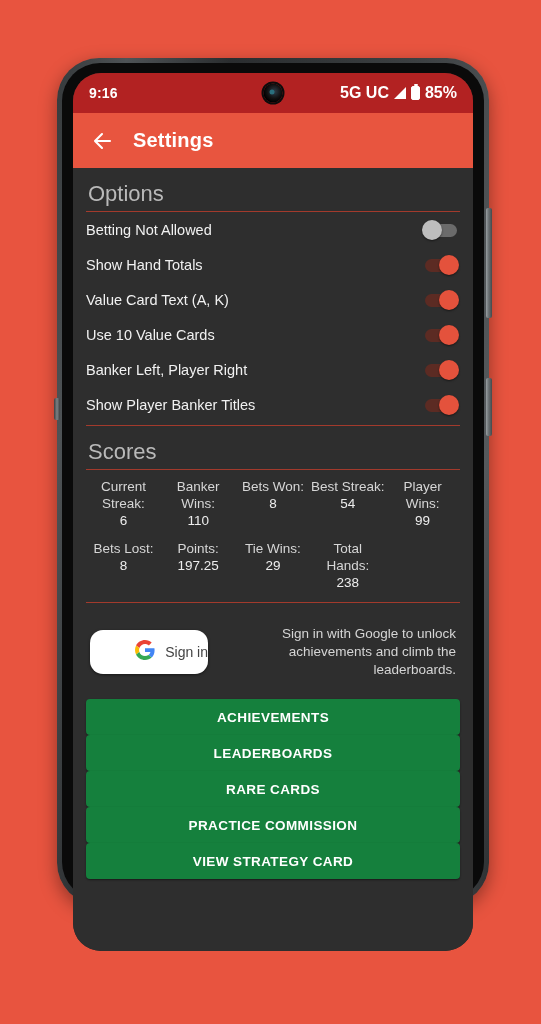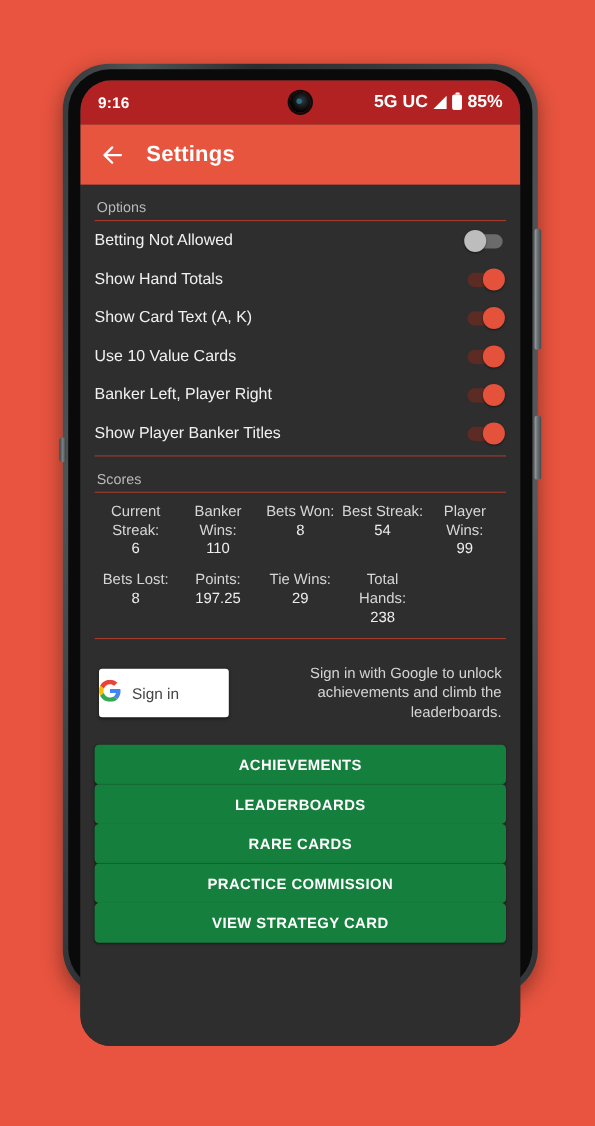--- a/index.html
+++ b/index.html
@@ -108,21 +108,21 @@
     position:relative;
     height:783px;
     background:#2e2e2e;
     overflow:hidden;
     padding:0 13px;
   }
   #content-scroll { padding-bottom:10px; }
 
   .section-header {
     color:#b9b9b9;
-    font-size:13px;
+    font-size:22px;
     padding:13px 2px 4px 2px;
     border-bottom:1.5px solid #a33a2c;
   }
 
   
   .option-row {
     display:flex; align-items:center;
     height:34px;
     margin-top:1px;
   }
@@ -164,22 +164,22 @@
   .score-value { color:#ededed; font-size:13.5px; line-height:18px; }
 
   
   #signin-block {
     display:flex; align-items:center;
     gap:14px;
     padding:22px 4px 20px 4px;
   }
   #google-signin-button {
     width:118px; height:44px;
-    background:#fff; border-radius:3px;
-    display:flex; align-items:center; justify-content:flex-start;
+    background:#fff; border-radius:13px;
+    display:flex; align-items:center; justify-content:flex-end;
     gap:10px;
     box-shadow:0 1px 3px rgba(0,0,0,.5);
     cursor:pointer;
   }
   #google-signin-label { color:#444; font-size:14px; }
   #signin-hint {
     flex:1;
     color:#d5d5d5;
     font-size:13.5px;
     line-height:18px;
@@ -246,21 +246,21 @@
               </span>
             </div>
             <div class="option-row">
               <span class="option-label">Show Hand Totals</span>
               <span class="switch on">
                 <span class="track"></span>
                 <span class="thumb"></span>
               </span>
             </div>
             <div class="option-row">
-              <span class="option-label">Show Card Text (A, K)</span>
+              <span class="option-label">Value Card Text (A, K)</span>
               <span class="switch on">
                 <span class="track"></span>
                 <span class="thumb"></span>
               </span>
             </div>
             <div class="option-row">
               <span class="option-label">Use 10 Value Cards</span>
               <span class="switch on">
                 <span class="track"></span>
                 <span class="thumb"></span>

